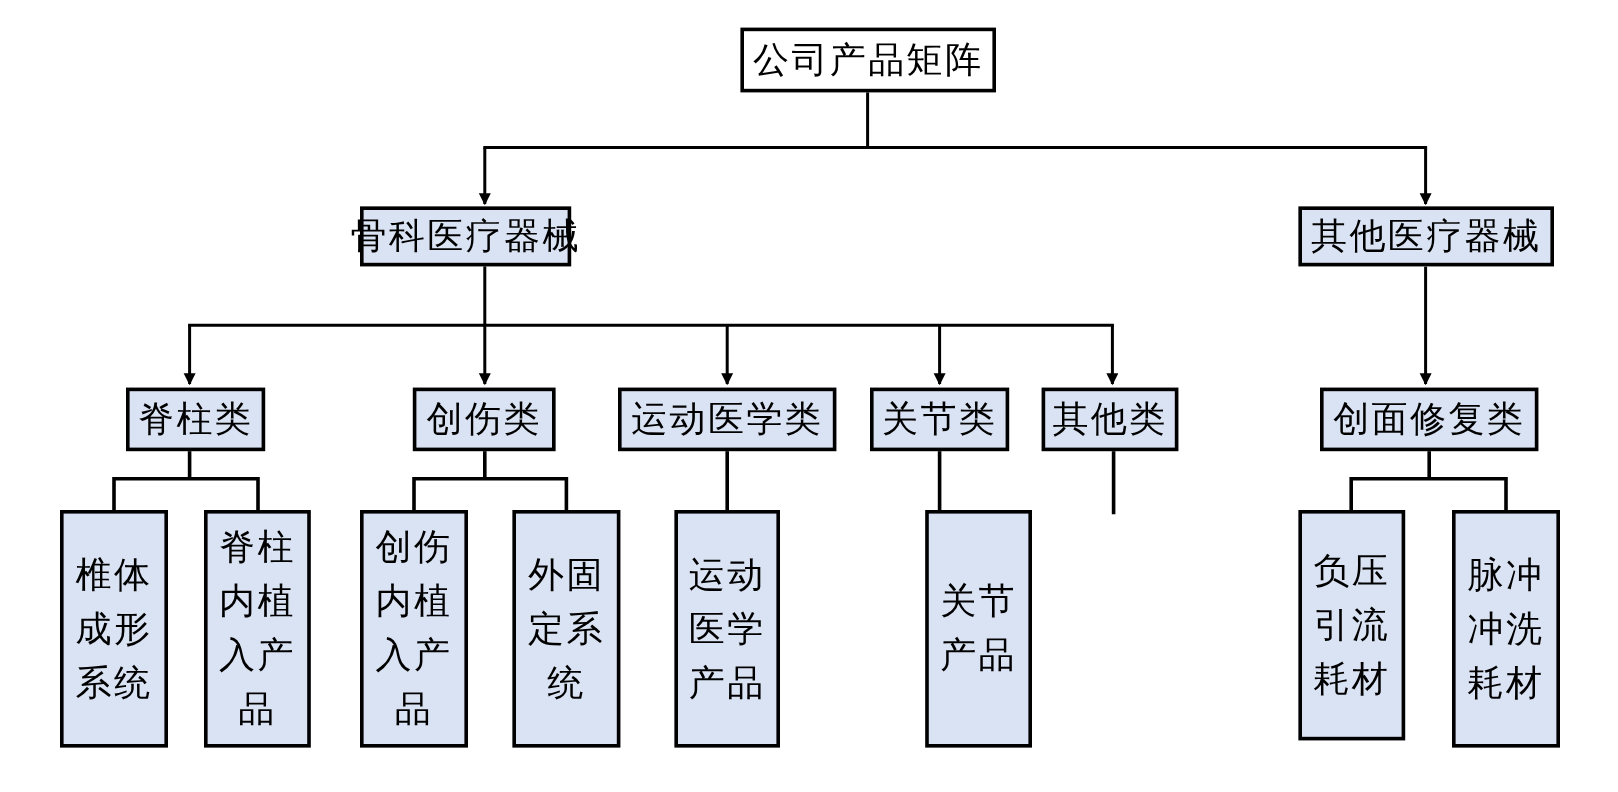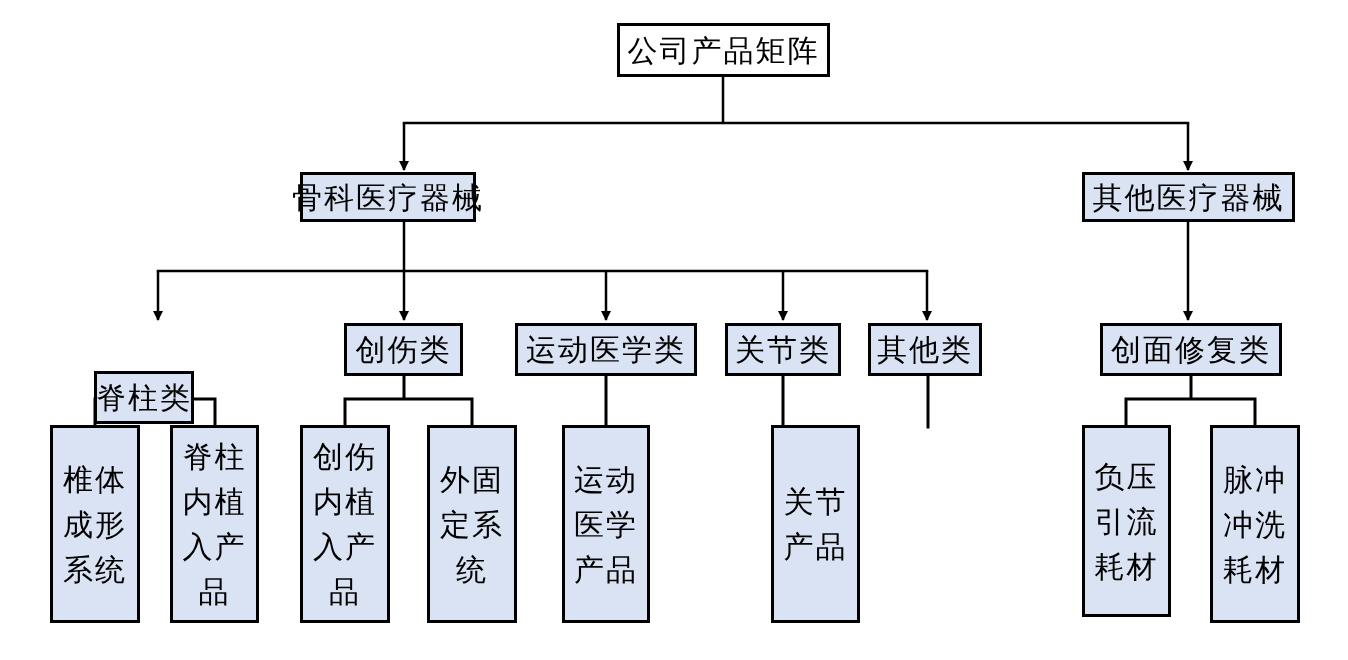--- a/index.html
+++ b/index.html
@@ -24,21 +24,21 @@
     line-height:1.5;
     z-index:1;
   }
   .node.root{background:var(--root-fill,#ffffff);}
   .node.hbox{white-space:nowrap;}
   .node.vbox{padding:0 1px;}
   
   .n-root {left:617px; top:23px;  width:213px; height:54px;}
   .n-l2a  {left:300px; top:172px; width:176px; height:50px;}
   .n-l2b  {left:1082px;top:172px; width:213px; height:50px;}
-  .n-c0   {left:94px;  top:323px; width:100px; height:53px;margin-top:48px;}
+  .n-c0   {left:105px;  top:323px; width:116px; height:53px;}
   .n-c1   {left:344px; top:323px; width:119px; height:53px;}
   .n-c2   {left:515px; top:323px; width:182px; height:53px;}
   .n-c3   {left:725px; top:323px; width:116px; height:53px;}
   .n-c4   {left:868px; top:323px; width:114px; height:53px;}
   .n-c5   {left:1100px;top:323px; width:182px; height:53px;}
   .n-p0   {left:50px;  top:425px; width:90px;  height:198px;}
   .n-p1   {left:170px; top:425px; width:89px;  height:198px;}
   .n-p2   {left:300px; top:425px; width:90px;  height:198px;}
   .n-p3   {left:427px; top:425px; width:90px;  height:198px;}
   .n-p4   {left:562px; top:425px; width:88px;  height:198px;}

